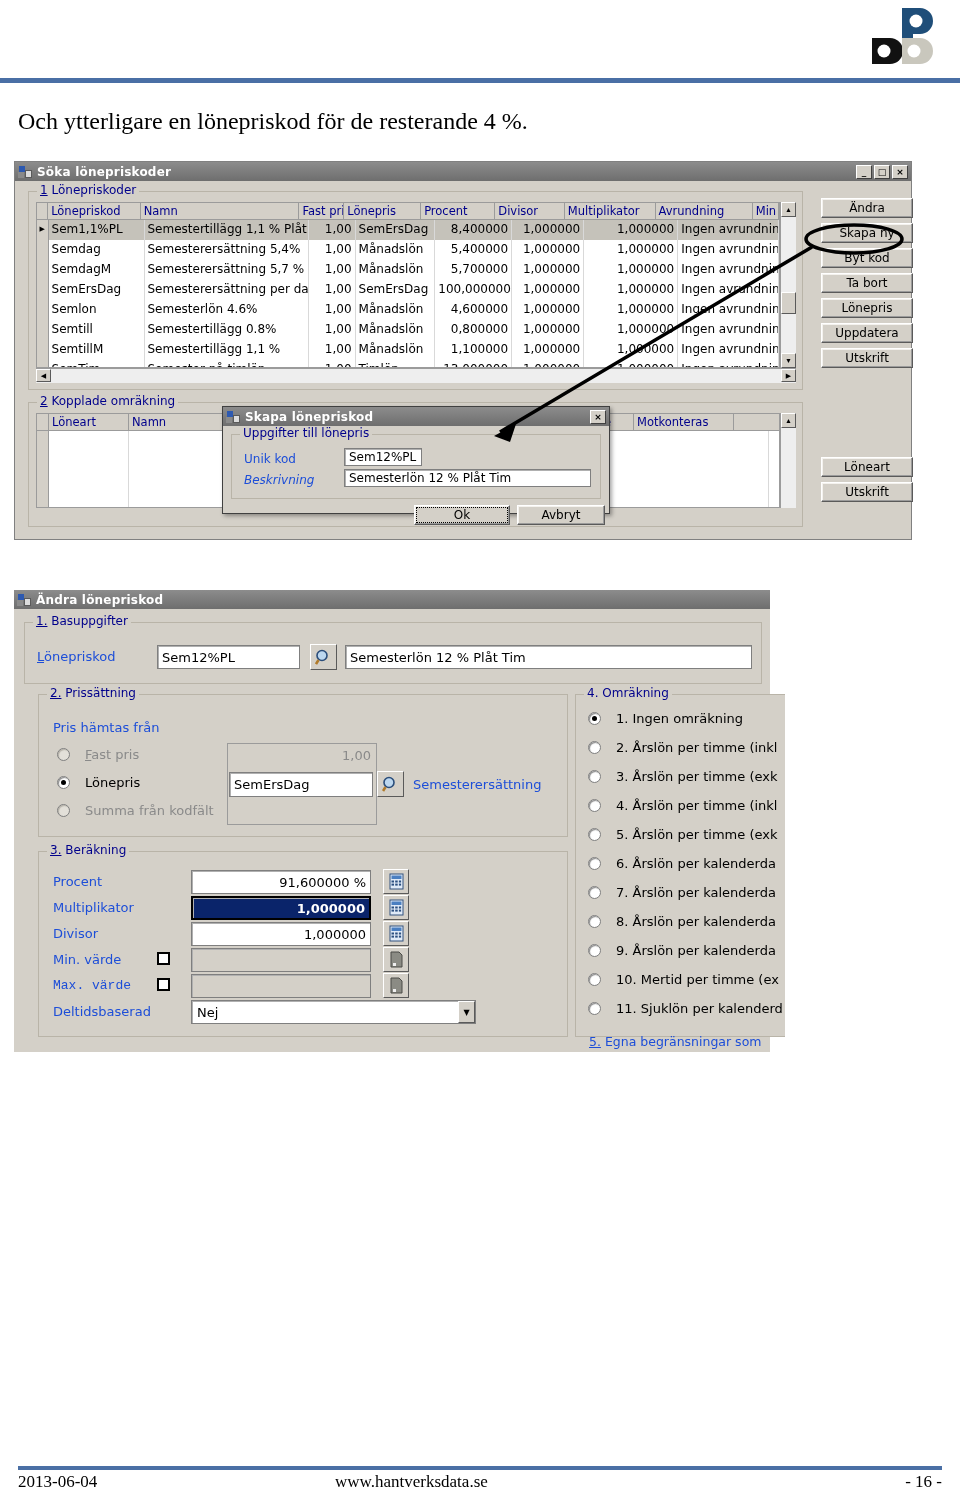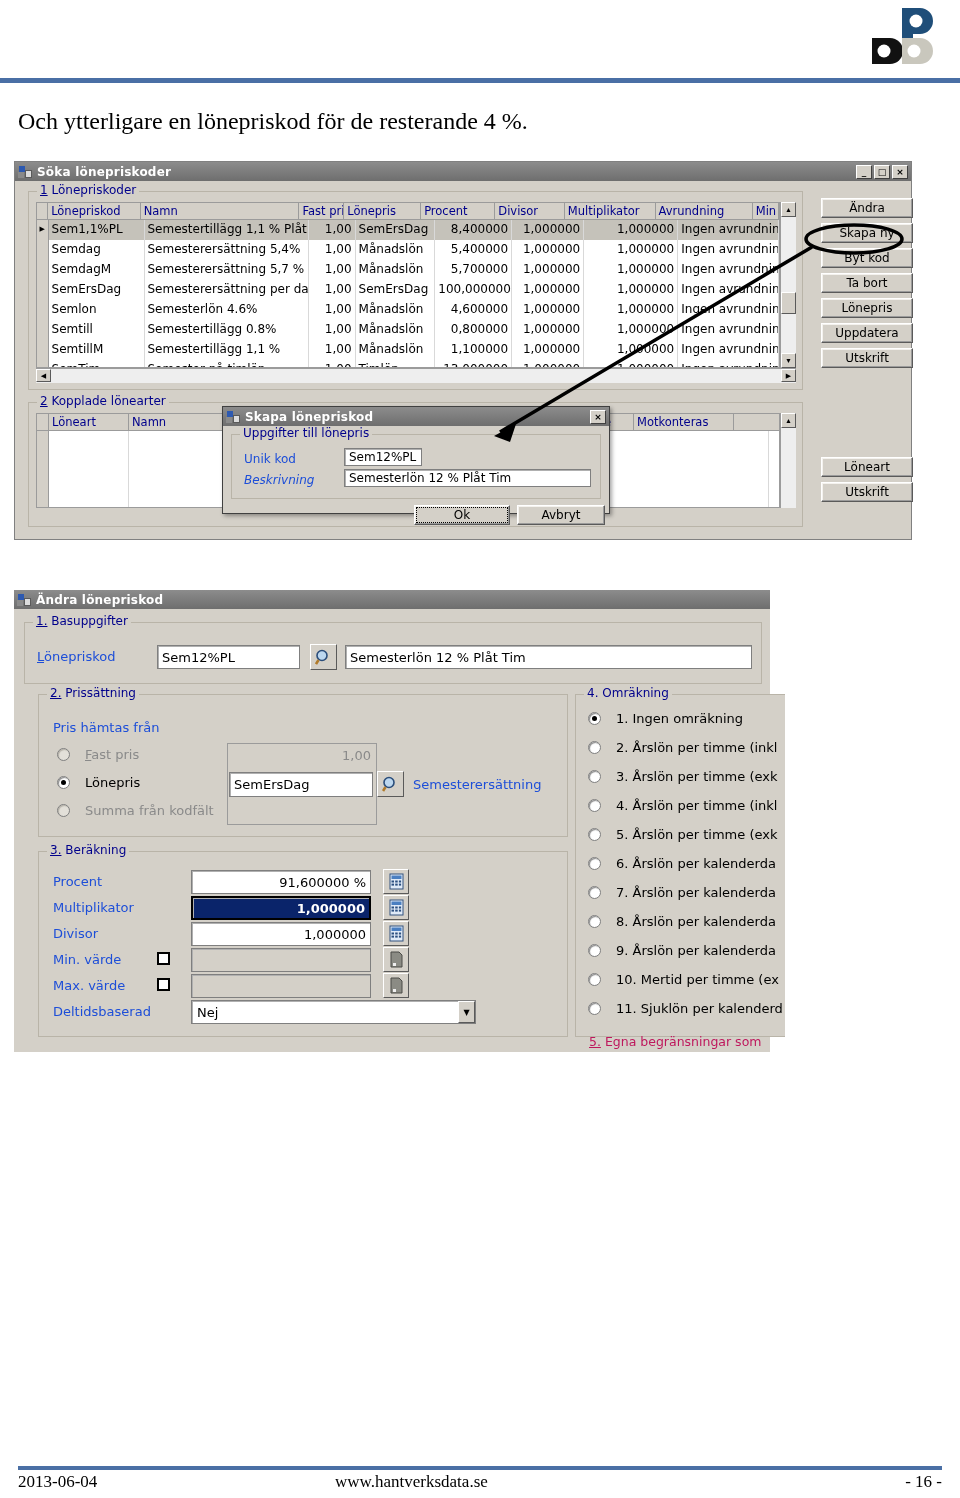--- a/index.html
+++ b/index.html
@@ -391,21 +391,21 @@
       <div class="sb-arrow" style="position:absolute;bottom:0;left:0;">▼</div>
     </div>
 
     <div class="hscroll" style="left:7px; top:176px; width:760px; height:15px;">
       <div class="sb-arrow-h" style="position:absolute;left:0;top:0;">◀</div>
       <div class="sb-arrow-h" style="position:absolute;right:0;top:0;">▶</div>
     </div>
   </div>
 
   <div class="group" style="left:13px; top:240px; width:775px; height:125px;">
-    <span class="group-title"><u>2</u><span> Kopplade lönearter</span></span>
+    <span class="group-title"><u>2</u><span> Kopplade omräkning</span></span>
 
     <div class="grid" style="left:7px; top:10px; width:744px; height:95px;">
       <div class="grid-head">
         <div class="cell marker"></div>
         <div class="cell" style="width:80px">Löneart</div>
         <div class="cell" style="width:400px">Namn</div>
         <div class="cell" style="width:105px">Avtalsområde</div>
         <div class="cell" style="width:100px">Motkonteras</div>
       </div>
       <div class="grid-row">
@@ -603,21 +603,21 @@
         </div>
         <span class="lbl" style="left: 14px; top: 100px;">Min. värde</span>
         <span class="cbx" style="position: absolute; left: 118px; top: 100px;"></span>
         <div class="tf num disabled" style="position: absolute; left: 152px; top: 96px; width: 180px; height: 24px;"></div>
         <div class="calcbtn" style="position: absolute; left: 344px; top: 95px; width: 26px; height: 25px;">
           <svg width="15" height="17" viewBox="0 0 15 17">
             <path d="M2 1 H10 L13 4 V16 H2 Z" fill="#8b8b84" stroke="#4a4a46"></path>
             <rect x="4" y="12" width="3" height="3" fill="#efefef"></rect>
           </svg>
         </div>
-        <span class="lbl" style="left: 14px; top: 126px;">Max. värde</span>
+        <span class="lbl" style="left: 14px; top: 126px; font-family: Liberation Mono, monospace;">Max. värde</span>
         <span class="cbx" style="position: absolute; left: 118px; top: 126px;"></span>
         <div class="tf num disabled" style="position: absolute; left: 152px; top: 122px; width: 180px; height: 24px;"></div>
         <div class="calcbtn" style="position: absolute; left: 344px; top: 121px; width: 26px; height: 25px;">
           <svg width="15" height="17" viewBox="0 0 15 17">
             <path d="M2 1 H10 L13 4 V16 H2 Z" fill="#8b8b84" stroke="#4a4a46"></path>
             <rect x="4" y="12" width="3" height="3" fill="#efefef"></rect>
           </svg>
         </div>
       </div>
     <span class="lbl" style="left:14px; top:152px;">Deltidsbaserad</span>
@@ -670,19 +670,19 @@
           <span class="radio"></span>
           <span>10. Mertid per timme (ex</span>
         </div>
         <div class="radio-row" style="left: 12px; top: 306px;">
           <span class="radio"></span>
           <span>11. Sjuklön per kalenderd</span>
         </div>
       </div>
   </div>
 
-  <span class="lbl" style="left:575px; top:444px; color:#be185d; font-size:12.5px;"><u>5.</u><span> Egna begränsningar som</span></span>
+  <span class="lbl" style="left:575px; top:444px; color:#1d4ed8; font-size:12.5px;"><u>5.</u><span> Egna begränsningar som</span></span>
 </div>
 
 <div class="footer-rule"></div>
 <div class="footer-text" style="left:18px;">2013-06-04</div>
 <div class="footer-text" style="left:335px;">www.hantverksdata.se</div>
 <div class="footer-text" style="right:18px;">- 16 -</div>
 
 </body></html>

